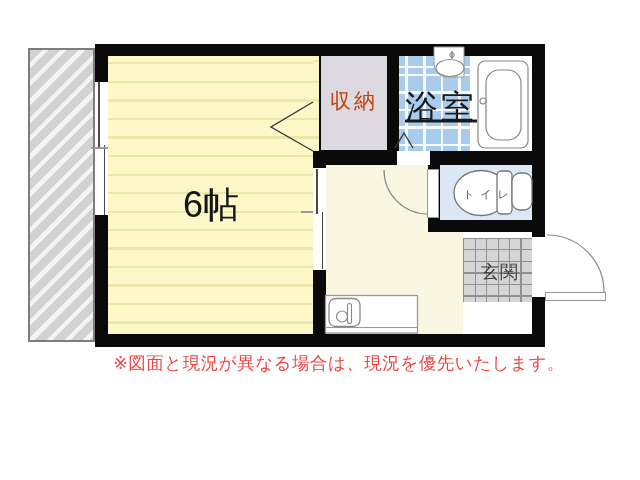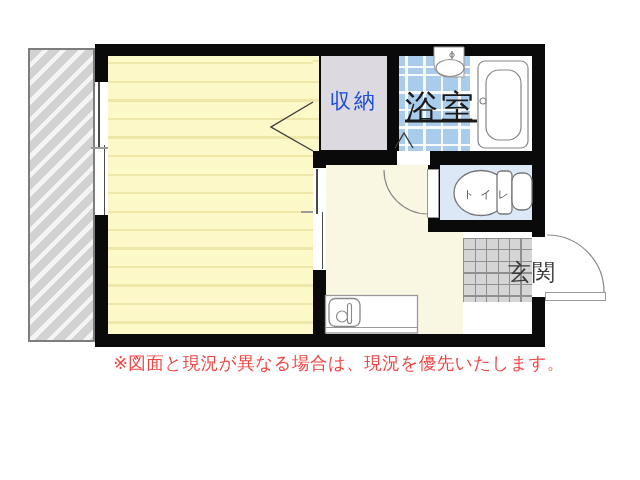--- a/index.html
+++ b/index.html
@@ -67,24 +67,24 @@
   .sym-tick{position:absolute;background:#9a9a9a;}
   
   .leaf{position:absolute;background:#ffffff;border:1px solid #999;box-sizing:border-box;}
   .leaf-toilet{left:427px;top:169px;width:12px;height:49px;}
   .leaf-entry{left:545px;top:292px;width:61px;height:9px;}
   
   svg.overlay{left:0;top:0;width:640px;height:480px;pointer-events:none;}
   
   .lbl{position:absolute;transform:translate(-50%,-50%);white-space:nowrap;color:#1a1a1a;}
   .lbl-room{left:211px;top:205px;font-size:36px;line-height:46px;text-align:center;color:#151515;}
-  .lbl-closet{left:354px;top:101px;font-size:21px;letter-spacing:3px;color:#1d4ed8;}
+  .lbl-closet{left:354px;top:101px;font-size:21px;letter-spacing:3px;color:#c2410c;}
   .lbl-bath{left:441px;top:107px;font-size:33px;letter-spacing:3px;color:#1a1a1a;text-decoration:underline;}
   .lbl-toilet{left:489px;top:194px;font-size:11px;letter-spacing:6px;color:#555;}
-  .lbl-genkan{left:500px;top:272px;font-size:23px;letter-spacing:1px;color:#3a3a3a;margin-left:32px;}
+  .lbl-genkan{left:500px;top:272px;font-size:18px;letter-spacing:1px;color:#3a3a3a;}
   .disclaimer{
     position:absolute;left:339px;top:363px;transform:translate(-50%,-50%);
     font-size:17.5px;letter-spacing:.5px;color:#ef4444;white-space:nowrap;
   }
 </style>
 </head>
 <body>
 
 <div>
 
@@ -155,20 +155,21 @@
     <g>
       <rect x="325.5" y="295.5" width="92" height="37.5" fill="#ffffff" stroke="#999" stroke-width="1.3"></rect>
       <line x1="326" y1="327.5" x2="417" y2="327.5" stroke="#999" stroke-width="1"></line>
       <rect x="329" y="298.5" width="31" height="28" rx="6.5" fill="#ffffff" stroke="#888" stroke-width="1.3"></rect>
       <circle cx="342" cy="316.5" r="5.5" fill="#ffffff" stroke="#888" stroke-width="1.2"></circle>
       <rect x="347.5" y="303.5" width="4" height="20" rx="2" fill="#ffffff" stroke="#888" stroke-width="1.1"></rect>
     </g>
   </svg>
 
   <div class="lbl lbl-room">
+    <div>6帖</div>
   </div>
   <div class="lbl lbl-closet">収納</div>
   <div class="lbl lbl-bath">浴室</div>
   <div class="lbl lbl-toilet">トイレ</div>
   <div class="lbl lbl-genkan">玄関</div>
 
   <div class="disclaimer">※図面と現況が異なる場合は、現況を優先いたします。</div>
 
 </div>
 

